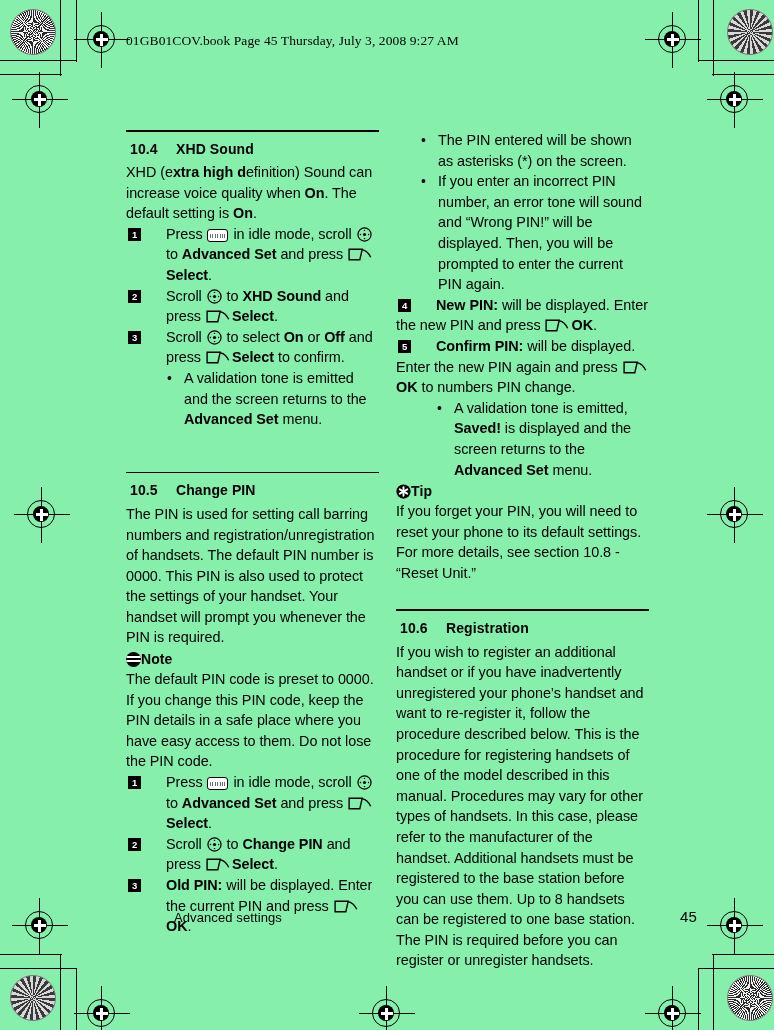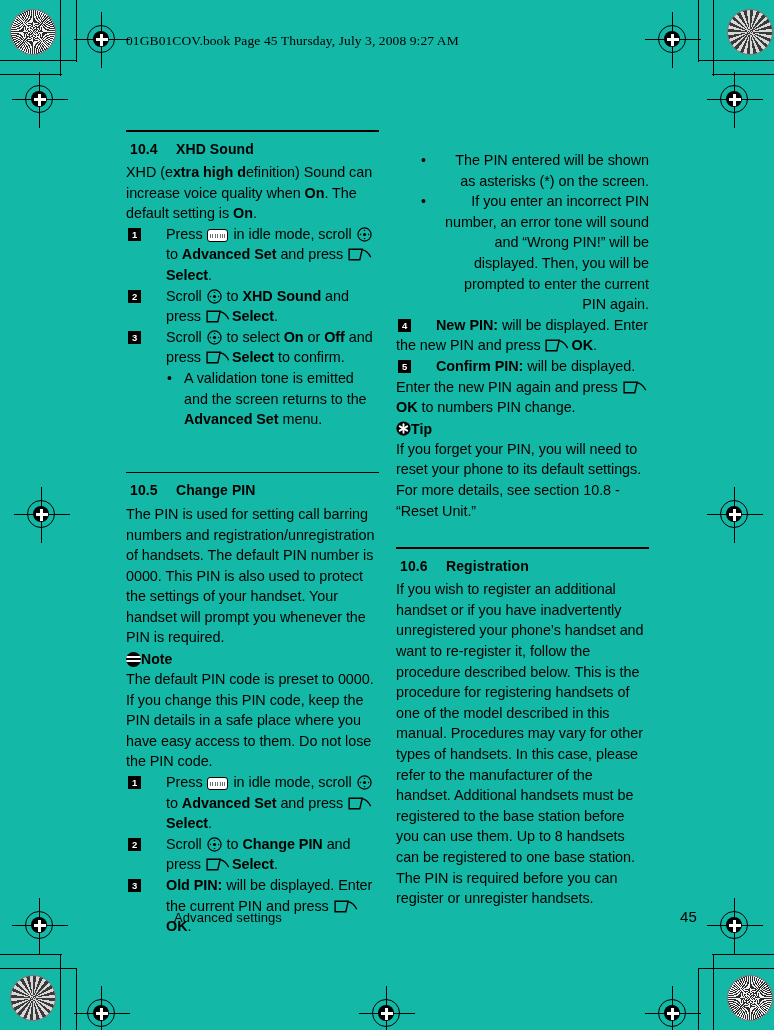--- a/index.html
+++ b/index.html
@@ -4,21 +4,21 @@
 <style>
   html, body {
     margin: 0;
     padding: 0;
     background: #ffffff;
   }
   .page {
     position: relative;
     width: 774px;
     height: 1030px;
-    background: #14b8a6;
+    background: #86efac;
     overflow: hidden;
     font-family: "Liberation Sans", sans-serif;
     color: #000000;
   }
 
   
   .reg-cross {
     position: absolute;
     width: 56px;
     height: 56px;
@@ -528,40 +528,43 @@
           <span class="step-badge">3</span><b>Old PIN:</b><span> will be displayed. Enter the current PIN and press </span><svg class="ico ico-soft" viewBox="0 0 26 15">
               <path d="M1.2 1.2h14.2l-2.6 11.4H1.2z" fill="none" stroke="#000" stroke-width="1.5"></path>
               <path d="M15.4 1.6c4.4 1.2 7.4 4.4 9.2 8.4" fill="none" stroke="#000" stroke-width="1.5"></path>
             </svg><b>OK</b><span>.</span>
         </li>
       </ol>
     </div>
 
     <div class="col col-right">
 
-      <ul class="bullets indent-b" style="margin-top:20px;text-align:right;">
+      <ul class="bullets indent-b" style="">
         <li>The PIN entered will be shown as asterisks (*) on the screen.</li>
         <li>If you enter an incorrect PIN number, an error tone will sound and “Wrong PIN!” will be displayed. Then, you will be prompted to enter the current PIN again.</li>
       </ul>
 
       <ol class="steps">
         <li class="flush">
           <span class="step-badge">4</span><b>New PIN:</b><span> will be displayed. Enter the new PIN and press </span><svg class="ico ico-soft" viewBox="0 0 26 15">
               <path d="M1.2 1.2h14.2l-2.6 11.4H1.2z" fill="none" stroke="#000" stroke-width="1.5"></path>
               <path d="M15.4 1.6c4.4 1.2 7.4 4.4 9.2 8.4" fill="none" stroke="#000" stroke-width="1.5"></path>
             </svg><b>OK</b><span>.</span>
         </li>
         <li class="flush">
           <span class="step-badge">5</span><b>Confirm PIN:</b><span> will be displayed. Enter the new PIN again and press </span><svg class="ico ico-soft" viewBox="0 0 26 15">
               <path d="M1.2 1.2h14.2l-2.6 11.4H1.2z" fill="none" stroke="#000" stroke-width="1.5"></path>
               <path d="M15.4 1.6c4.4 1.2 7.4 4.4 9.2 8.4" fill="none" stroke="#000" stroke-width="1.5"></path>
             </svg><b>OK</b><span> to numbers PIN change.</span>
         </li>
       </ol>
 
+      <ul class="bullets">
+        <li><span>A validation tone is emitted, </span><b>Saved!</b><span> is displayed and the screen returns to the </span><b>Advanced Set</b><span> menu.</span></li>
+      </ul>
 
       <div class="callout-head">
         <svg class="ico-tip" viewBox="0 0 16 16">
             <circle cx="8" cy="8" r="7.6" fill="#000"></circle>
             <g stroke="#fff" stroke-width="2" stroke-linecap="round">
               <line x1="8" y1="3.4" x2="8" y2="12.6"></line>
               <line x1="4" y1="5.7" x2="12" y2="10.3"></line>
               <line x1="4" y1="10.3" x2="12" y2="5.7"></line>
             </g>
           </svg>

